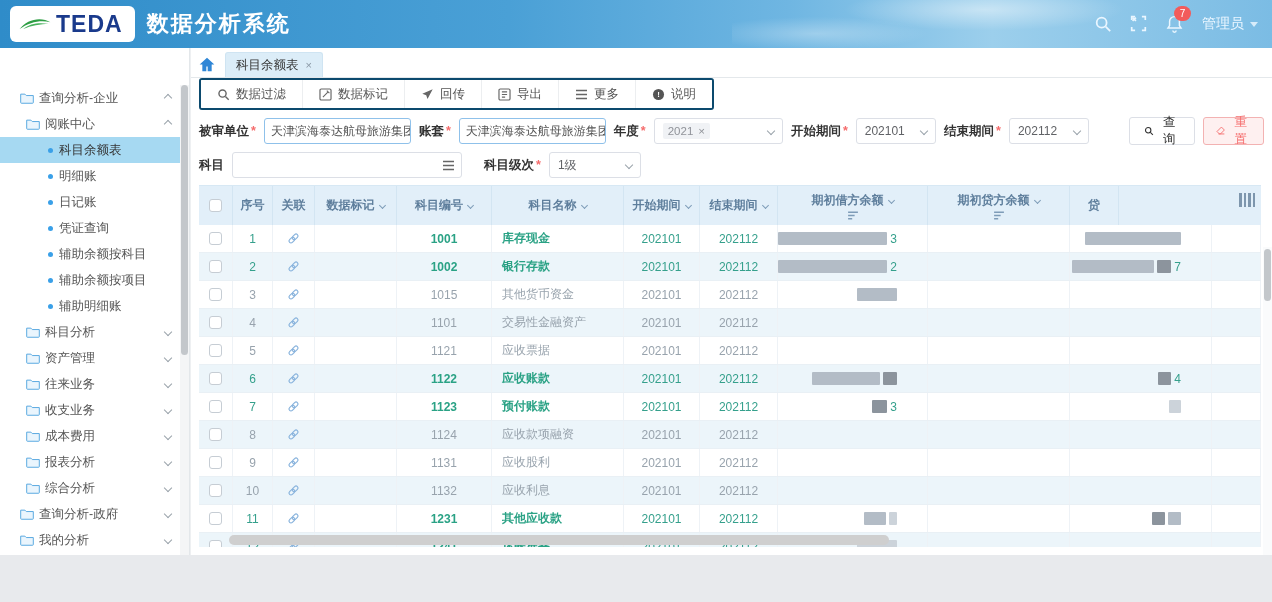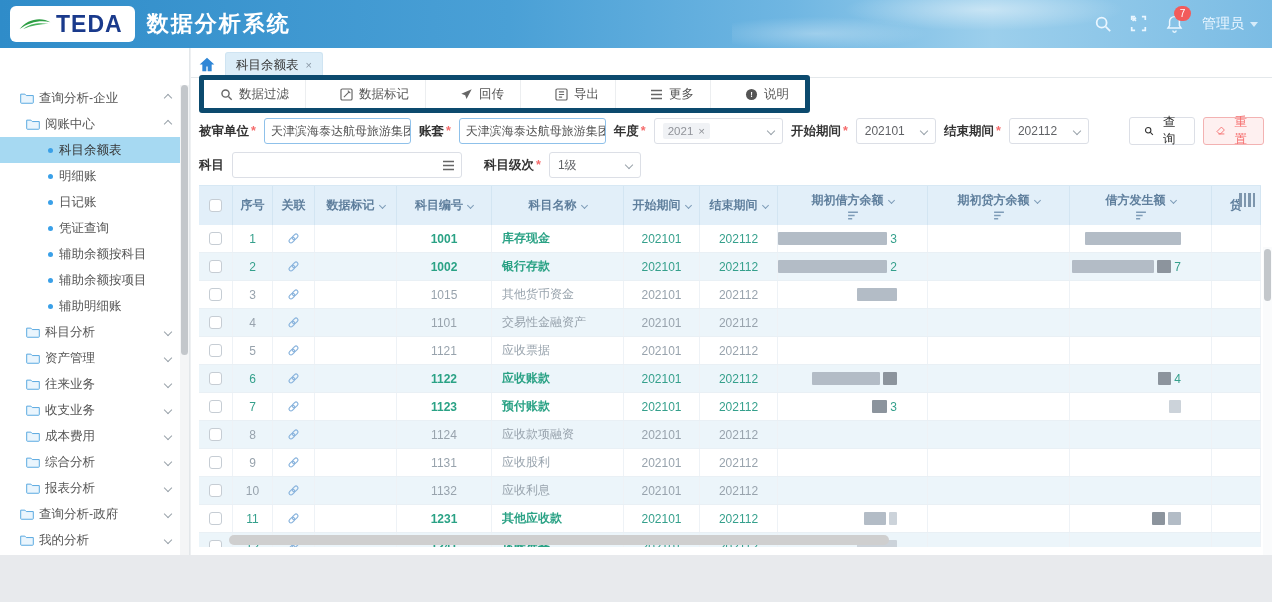--- a/index.html
+++ b/index.html
@@ -48,21 +48,21 @@
 
   
   .main { position:absolute; top:48px; left:191px; width:1081px; height:554px; background:#fff; }
   .tabbar { height:30px; display:flex; align-items:flex-end; border-bottom:1px solid #e4e8eb; padding-left:8px; gap:10px; }
   .home-ic { margin-bottom:5px; cursor:pointer; }
   .tab { background:#dcedf8; border:1px solid #cfe4f2; border-bottom:none; border-radius:3px 3px 0 0; height:25px;
     display:flex; align-items:center; padding:0 10px; font-size:12.5px; color:#333; gap:7px; cursor:pointer; }
   .tab-x { color:#8a98a5; font-size:11px; cursor:pointer; }
 
   .toolbar { height:32px; display:flex; align-items:center; padding-left:8px; }
-  .btn-group { display:flex; border:5px solid #0c4a6e; border-radius:3px; overflow:hidden;gap:18px; }
+  .btn-group { display:flex; border:2px solid #0c4a6e; border-radius:3px; overflow:hidden; }
   .tbtn { display:flex; align-items:center; gap:6px; font-size:12.5px; color:#555; background:#fff; padding:0 16px;
     height:28px; border:none; border-right:1px solid #eceef0; cursor:pointer; }
   .tbtn:last-child { border-right:none; }
 
   .filters { padding:4px 8px 0 8px; }
   .frow { display:flex; align-items:center; gap:8px; height:34px; }
   .flabel { font-size:12.5px; color:#333; font-weight:700; white-space:nowrap; }
   .req { color:#f56c6c; margin-left:2px; }
   .finput { height:26px; border:1px solid #8fc1ea; border-radius:3px; font-size:12px; color:#555;
     padding:0 6px; display:flex; align-items:center; overflow:hidden; white-space:nowrap; background:#fff; }
@@ -241,30 +241,30 @@
           </span>
           <span>成本费用</span>
           <span class="chev dn"></span>
         </div>
         <div class="titem lv2">
           <span class="ficon">
             <svg width="14" height="12" viewBox="0 0 20 17" fill="#eaf5fd" stroke="#58a8e0" stroke-width="1.4">
               <path d="M1 3 h6 l2 2 h10 v10 a1 1 0 0 1 -1 1 h-16 a1 1 0 0 1 -1 -1 Z"></path>
             </svg>
           </span>
+          <span>报表分析</span>
+          <span class="chev dn"></span>
+        </div>
+        <div class="titem lv2">
+          <span class="ficon">
+            <svg width="14" height="12" viewBox="0 0 20 17" fill="#eaf5fd" stroke="#58a8e0" stroke-width="1.4">
+              <path d="M1 3 h6 l2 2 h10 v10 a1 1 0 0 1 -1 1 h-16 a1 1 0 0 1 -1 -1 Z"></path>
+            </svg>
+          </span>
           <span>综合分析</span>
-          <span class="chev dn"></span>
-        </div>
-        <div class="titem lv2">
-          <span class="ficon">
-            <svg width="14" height="12" viewBox="0 0 20 17" fill="#eaf5fd" stroke="#58a8e0" stroke-width="1.4">
-              <path d="M1 3 h6 l2 2 h10 v10 a1 1 0 0 1 -1 1 h-16 a1 1 0 0 1 -1 -1 Z"></path>
-            </svg>
-          </span>
-          <span>报表分析</span>
           <span class="chev dn"></span>
         </div>
         <div class="titem lv1">
           <span class="ficon">
             <svg width="14" height="12" viewBox="0 0 20 17" fill="#eaf5fd" stroke="#58a8e0" stroke-width="1.4">
               <path d="M1 3 h6 l2 2 h10 v10 a1 1 0 0 1 -1 1 h-16 a1 1 0 0 1 -1 -1 Z"></path>
             </svg>
           </span>
           <span>查询分析-政府</span>
           <span class="chev dn"></span>
@@ -489,31 +489,20 @@
             <div class="th-line">
               <span>期初贷方余额</span>
               <span class="chev dn"></span>
             </div>
             <span class="filter-ic">
               <svg width="12" height="9" viewBox="0 0 14 11" stroke="#7e9cb8" stroke-width="1.6">
                 <path d="M1 1.5 h12 M1 5.5 h8 M1 9.5 h5"></path>
               </svg>
             </span>
           </div>
-          <div class="th" style="width: 142px;">
-            <div class="th-line">
-              <span>借方发生额</span>
-              <span class="chev dn"></span>
-            </div>
-            <span class="filter-ic">
-              <svg width="12" height="9" viewBox="0 0 14 11" stroke="#7e9cb8" stroke-width="1.6">
-                <path d="M1 1.5 h12 M1 5.5 h8 M1 9.5 h5"></path>
-              </svg>
-            </span>
-          </div>
           <div class="th" style="width: 49px;">
             <div class="th-line">
               <span>贷</span>
             </div>
           </div>
         </div>
       <div class="colcfg">
           <i></i>
           <i></i>
           <i></i>

